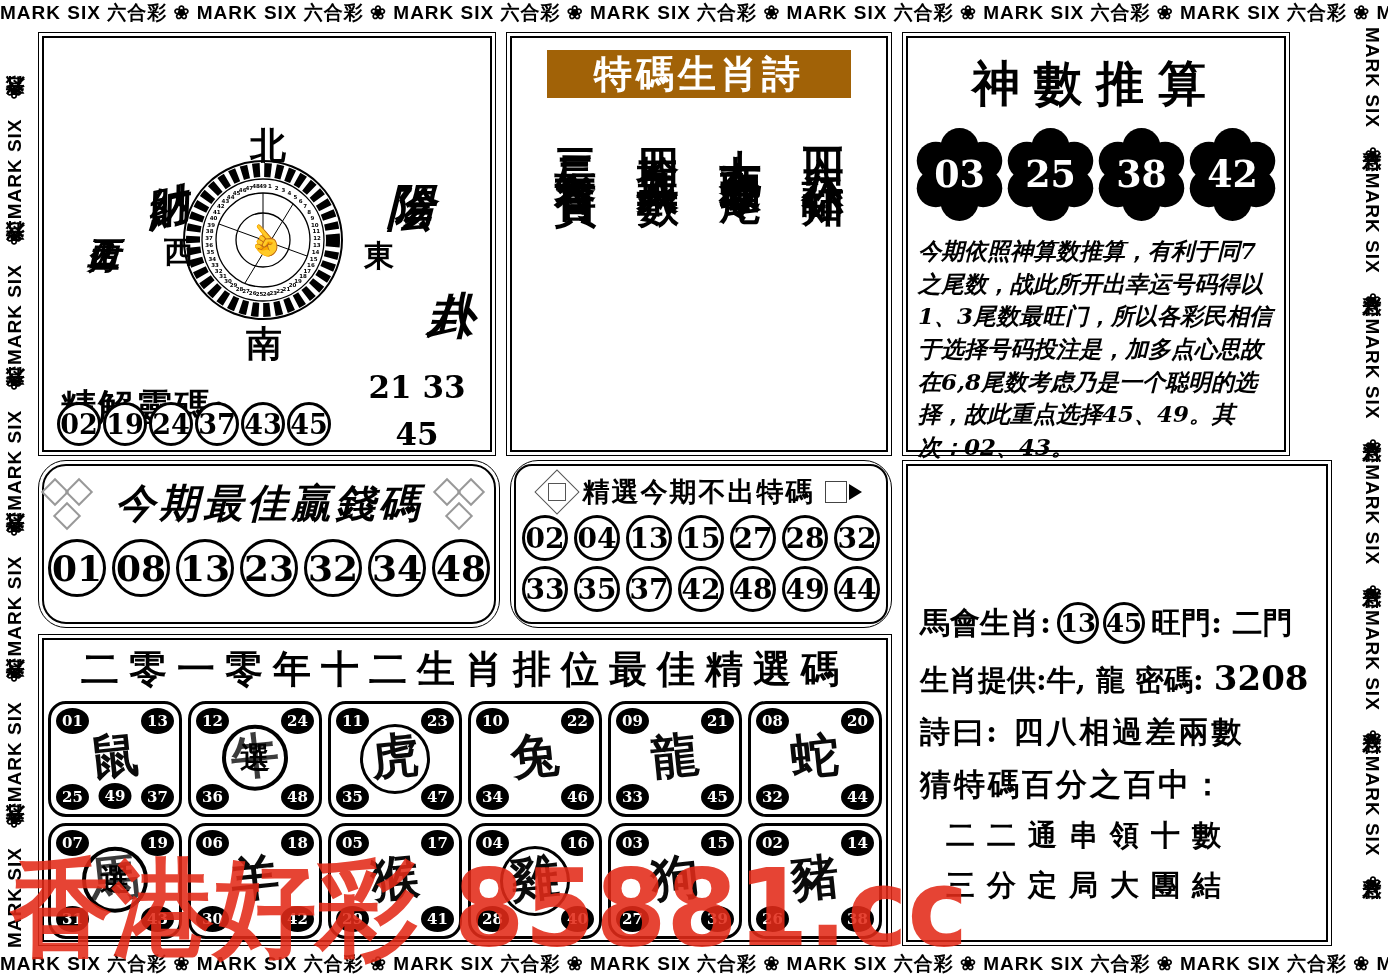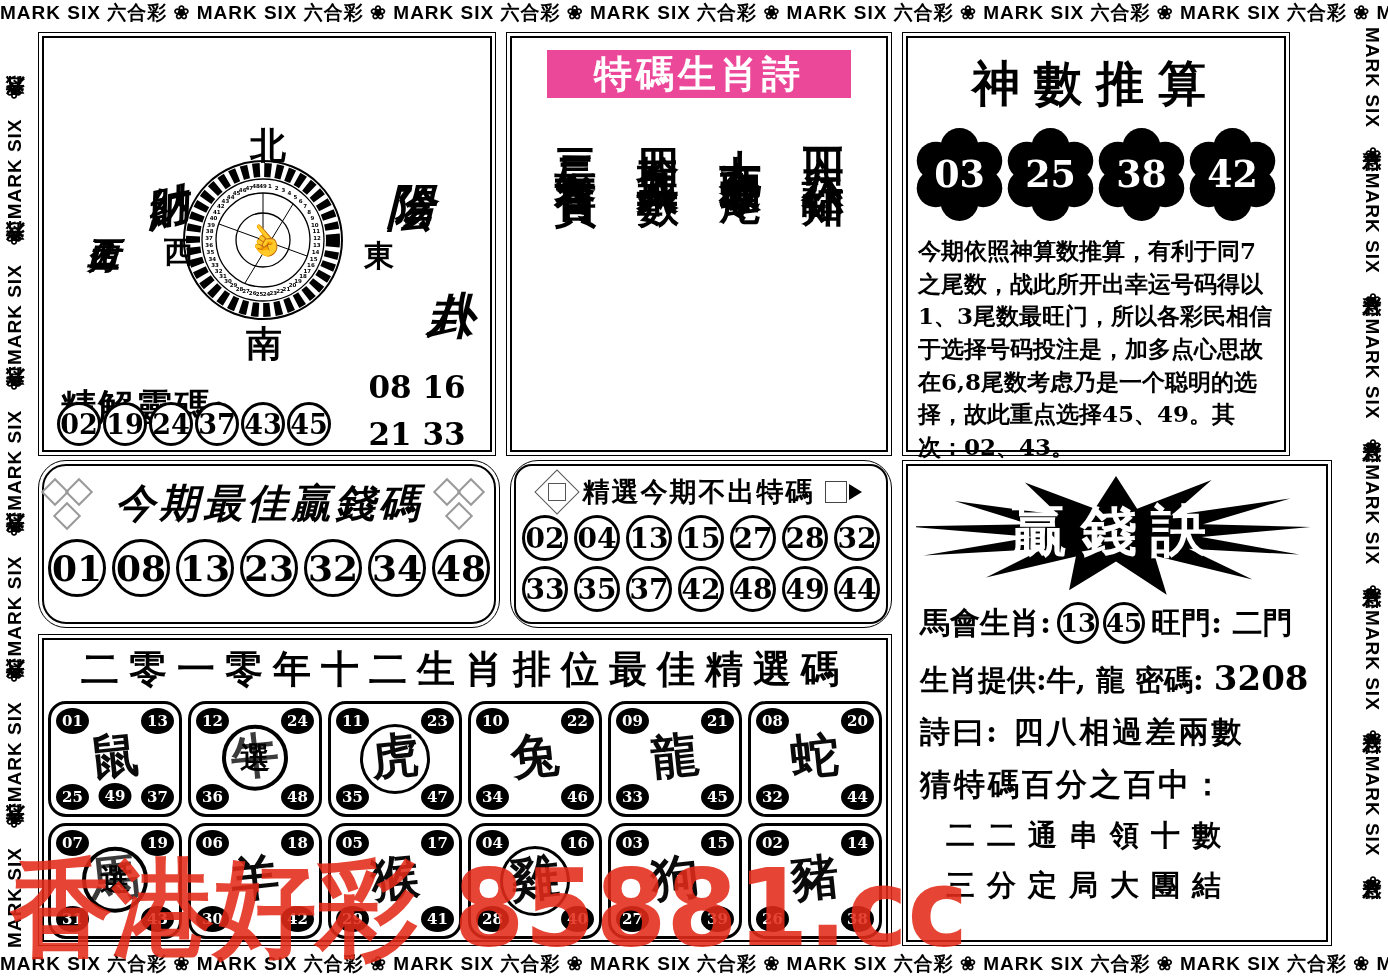--- a/index.html
+++ b/index.html
@@ -23,33 +23,33 @@
   .script-v{writing-mode:vertical-rl;font-family:"DejaVu Serif",serif;font-style:italic;font-weight:700;}
   .solve-label{font-family:"DejaVu Serif",serif;font-weight:900;font-size:36px;letter-spacing:2px;}
   .num-circle{display:inline-flex;align-items:center;justify-content:center;border:3px solid #000;
       border-radius:50%;font-family:"DejaVu Serif",serif;font-weight:700;background:#fff;box-sizing:border-box;}
   .c44{width:44px;height:44px;font-size:27px;margin:0 1px;}
   .c56{width:58px;height:58px;font-size:36px;margin:0 3px;}
   .c46{width:46px;height:46px;font-size:28px;margin:0 3px;}
   .c40{width:42px;height:42px;font-size:26px;margin:0 2px;}
   .side-nums{font-family:"DejaVu Serif",serif;font-weight:700;font-size:31px;line-height:1.5;text-align:center;}
   
-  .poem-head{margin:12px auto 0;width:304px;height:48px;background:#ec4899;color:#fff;display:flex;
+  .poem-head{margin:12px auto 0;width:304px;height:48px;background:#a16207;color:#fff;display:flex;
       align-items:center;justify-content:center;font-family:"DejaVu Serif",serif;font-weight:900;
       font-size:38px;letter-spacing:4px;}
   .poem-cols{position:absolute;left:0;right:0;top:78px;bottom:8px;display:flex;flex-direction:row-reverse;
       justify-content:space-around;padding:0 22px;}
   .poem-line{writing-mode:vertical-rl;font-family:"DejaVu Serif",serif;font-weight:700;font-size:42px;
       letter-spacing:6px;line-height:1;}
   
   .shen-title{margin-top:14px;text-align:center;font-family:"DejaVu Serif",serif;font-weight:900;
       font-size:48px;letter-spacing:14px;}
   .flower-row{margin-top:10px;display:flex;justify-content:space-between;padding:0 6px;}
   .flower{width:97px;height:97px;}
-  .shen-text{margin:12px 10px 0;font-family:"DejaVu Serif",serif;font-weight:600;
+  .shen-text{margin:12px 10px 0;font-family:"DejaVu Serif",serif;font-style:italic;font-weight:600;
       font-size:23px;line-height:1.42;}
   
   .bw-titlerow{margin-top:10px;display:flex;align-items:center;justify-content:center;gap:14px;}
   .bw-title{font-family:"DejaVu Serif",serif;font-style:italic;font-weight:700;font-size:40px;letter-spacing:4px;}
   .dia-cluster{display:flex;flex-wrap:wrap;width:56px;gap:4px;}
   .dia{width:20px;height:20px;border:2px solid #999;transform:rotate(45deg);box-sizing:border-box;}
   .bw-nums{margin-top:8px;display:flex;justify-content:center;}
   
   .no-titlerow{margin-top:8px;display:flex;align-items:center;justify-content:center;gap:10px;}
   .no-title{font-family:"DejaVu Serif",serif;font-weight:700;font-size:27px;letter-spacing:2px;}
@@ -179,21 +179,20 @@
       <div class="abs solve-label" style="left:16px;top:345px;">精解靈碼:</div>
       <div class="abs" style="left:12px;top:364px;display:flex;">
           <span class="num-circle c44">02</span>
           <span class="num-circle c44">19</span>
           <span class="num-circle c44">24</span>
           <span class="num-circle c44">37</span>
           <span class="num-circle c44">43</span>
           <span class="num-circle c44">45</span>
         </div>
       <div class="abs side-nums" style="left:306px;top:326px;width:134px;">
-        <div>08 16</div>
         <div>21 33 45</div>
       </div>
     </div>
   </div>
 
   <div class="panel" style="left:506px;top:32px;width:386px;height:424px;">
     <div class="pinner">
       <div class="poem-head">特碼生肖詩</div>
       <div class="poem-cols">
         <div class="poem-line">四六一八話你知</div>
@@ -308,26 +307,20 @@
           <span class="num-circle c46">42</span>
           <span class="num-circle c46">48</span>
           <span class="num-circle c46">49</span>
           <span class="num-circle c46">44</span>
         </div>
     </div>
   </div>
 
   <div class="panel" style="left:902px;top:460px;width:430px;height:486px;">
     <div class="pinner">
-      <div class="starwrap">
-        <svg viewBox="0 0 400 124">
-            <polygon id="starburst-poly" fill="#000" points="200.0,4.0 221.1,36.7 295.6,8.1 255.2,43.5 374.2,26.4 287.1,52.2 394.6,55.0 285.6,65.1 383.3,82.6 272.6,76.8 336.5,107.6 238.7,83.8 250.7,122.8 200.0,89.5 153.1,118.3 159.9,84.6 70.0,105.4 127.4,76.8 7.6,83.6 117.3,65.0 -10.1,54.4 112.9,52.2 38.7,29.1 142.8,42.9 108.9,10.6 178.9,36.7"></polygon>
-          </svg>
-        <div class="star-title">贏錢訣</div>
-      </div>
       <div class="wline wl1">
         <span>馬會生肖:</span>
         <span style="display:inline-flex;">
             <span class="num-circle c40">13</span>
             <span class="num-circle c40">45</span>
           </span>
         <span>旺門: 二門</span>
       </div>
       <div class="wline wl2">
         <span>生肖提供:牛, 龍 密碼:</span>

